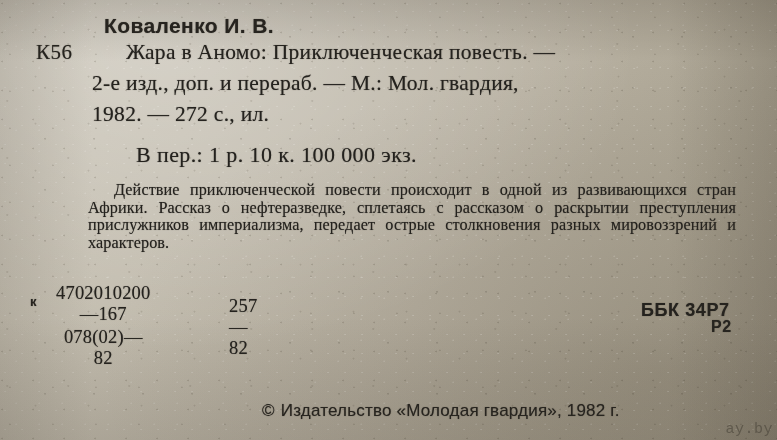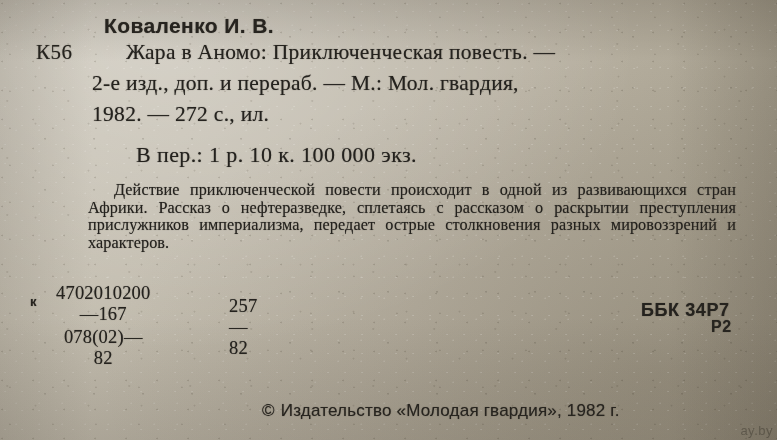--- a/index.html
+++ b/index.html
@@ -198,22 +198,22 @@
     font-family: "Liberation Sans", sans-serif;
     font-size: 17px;
     letter-spacing: 0.2px;
   }
   #copy-sym { margin-right: 6px; }
 
   #watermark {
     position: absolute;
     right: 4px;
     bottom: 2px;
-    font-family: Liberation Sans, sans-serif;
-    font-size: 13px;
+    font-family: Liberation Mono, monospace;
+    font-size: 15px;
     color: rgba(55,50,42,0.45);
     letter-spacing: 0.5px;
   }
 </style>
 </head>
 <body>
 
 <div id="page">
 
   <div id="grain"></div>

